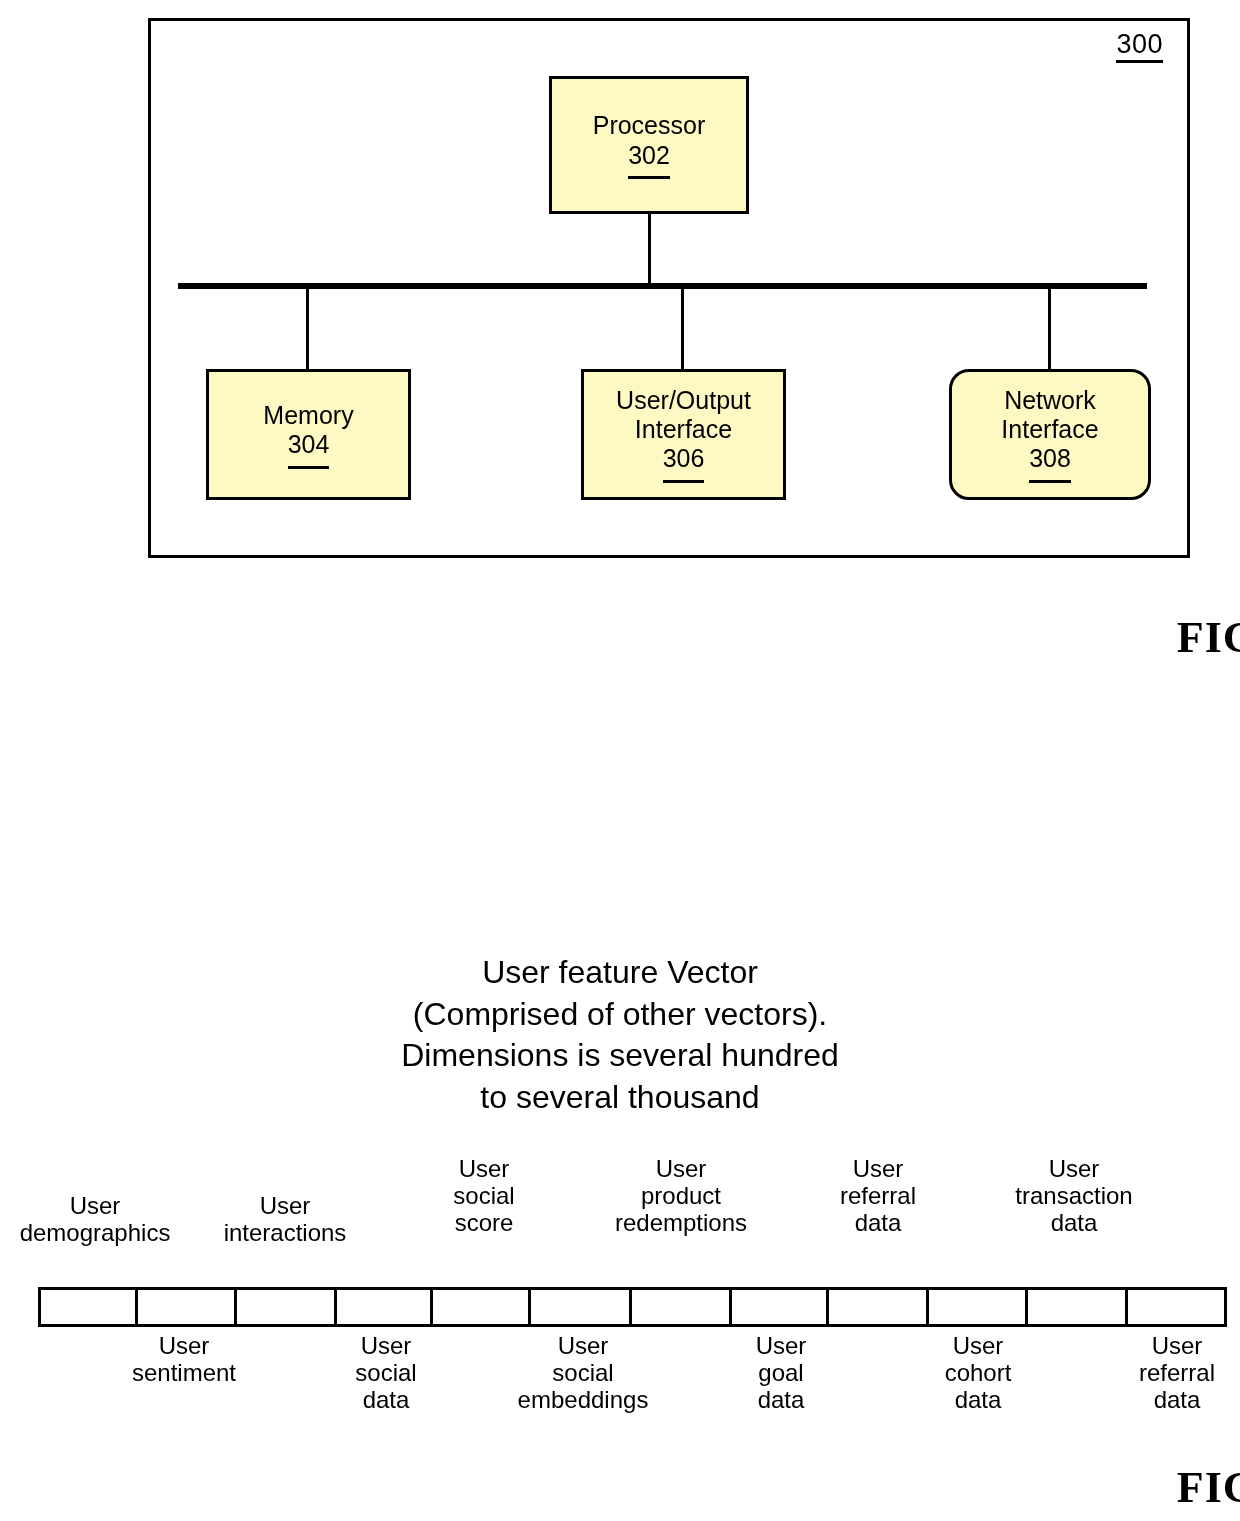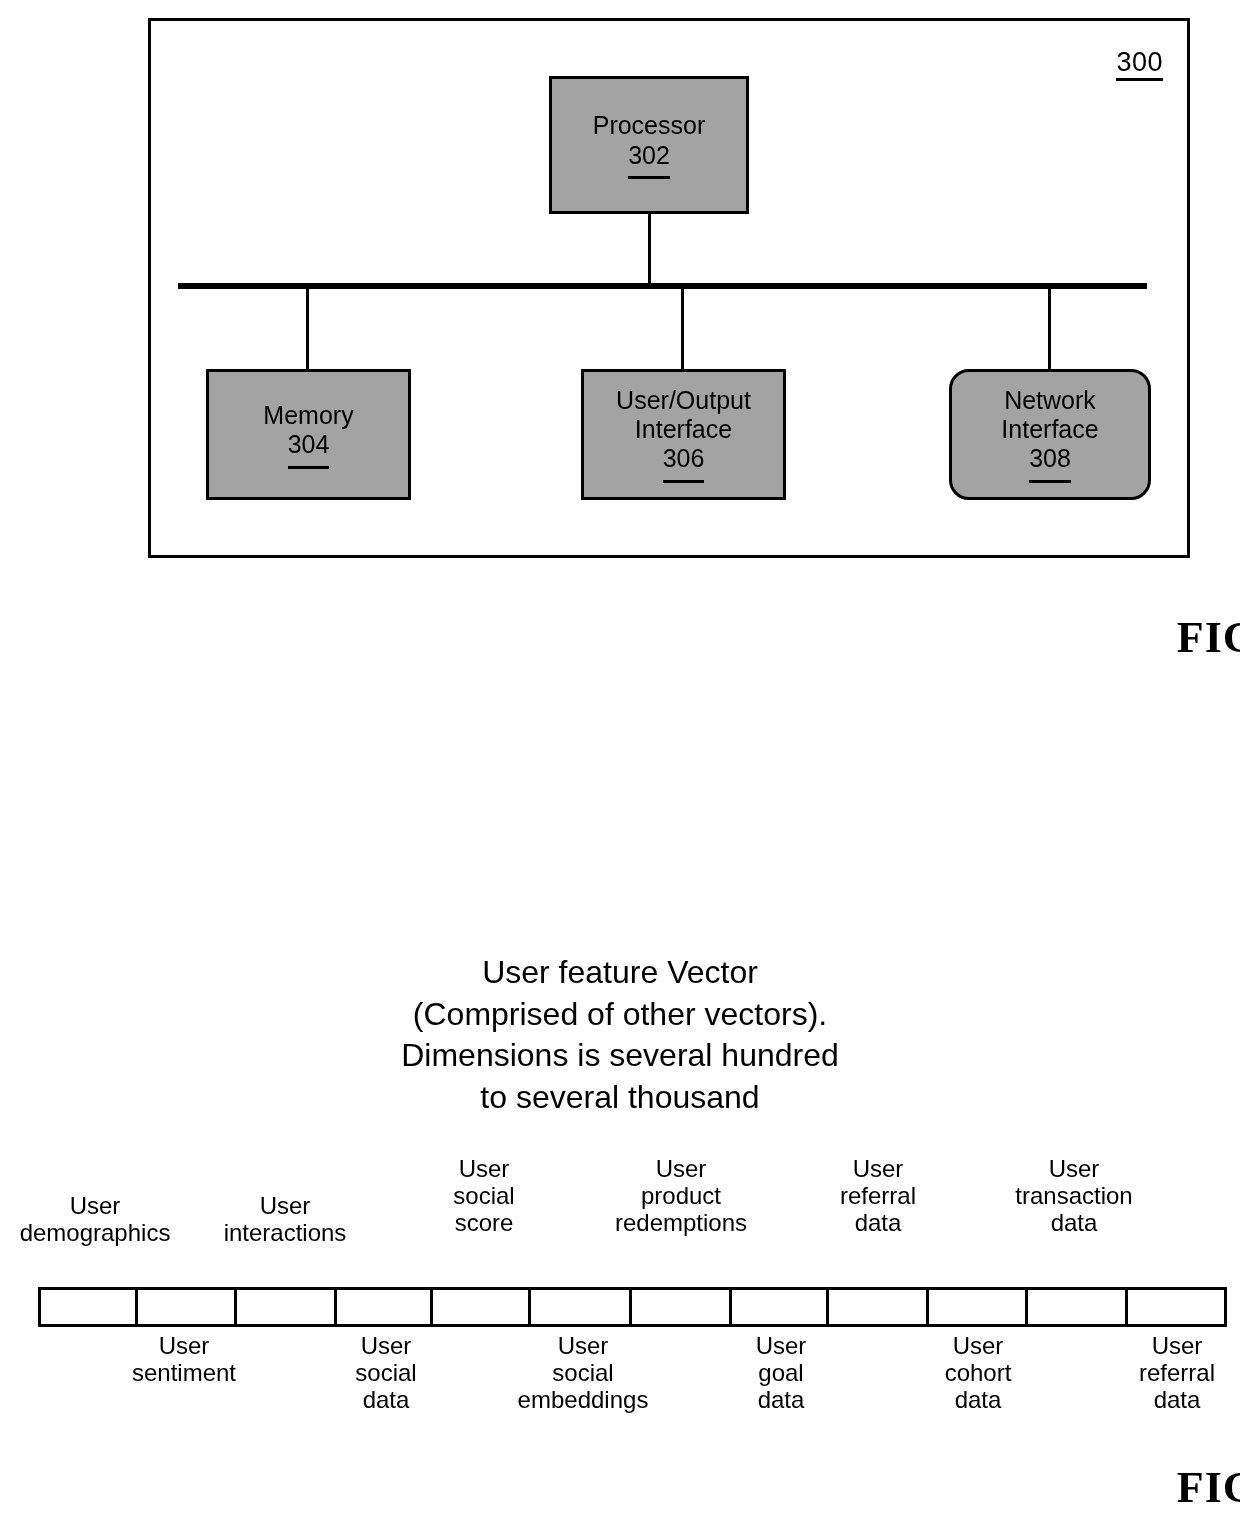--- a/index.html
+++ b/index.html
@@ -24,34 +24,34 @@
     width: 1042px;
     height: 540px;
     border: 3px solid #000;
     box-sizing: border-box;
     background: #fff;
   }
 
   #fig3-ref-number {
     position: absolute;
     right: 24px;
-    top: 28px;
+    top: 10px;
     font-size: 27px;
     line-height: 1;
     letter-spacing: 0.5px;
     border-bottom: 3px solid #000;
     padding-bottom: 2px;
     font-family: "Liberation Sans", sans-serif;
   }
 
   .fig3-box {
     position: absolute;
     border: 3px solid #000;
     box-sizing: border-box;
-    background: #a3a3a3;
+    background: #fef9c3;
     display: flex;
     flex-direction: column;
     align-items: center;
     justify-content: center;
     font-size: 25px;
     line-height: 1.14;
     text-align: center;
     white-space: pre-line;
   }
   .fig3-box .boxref {

